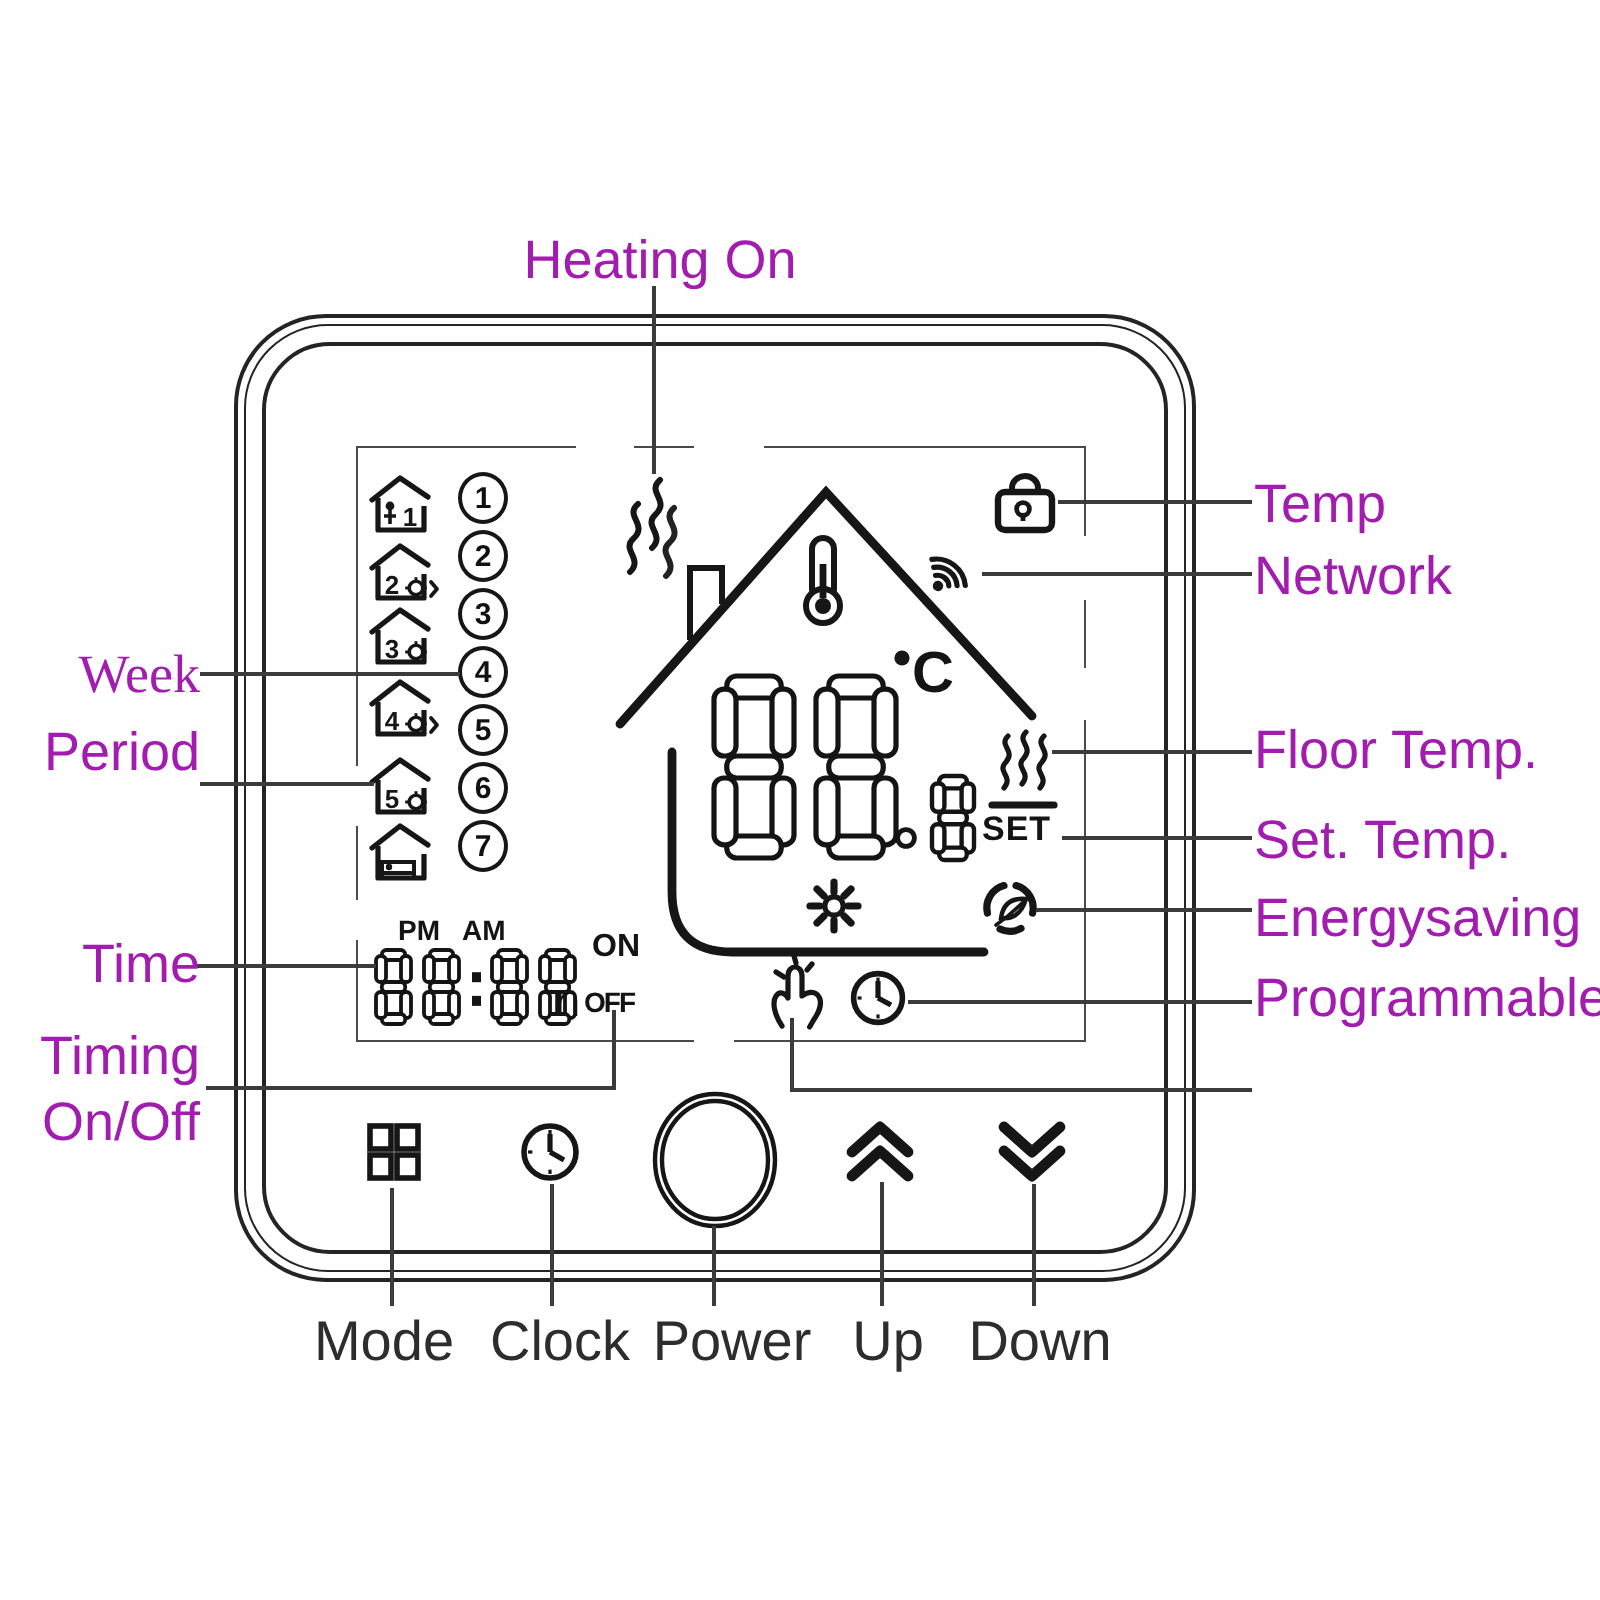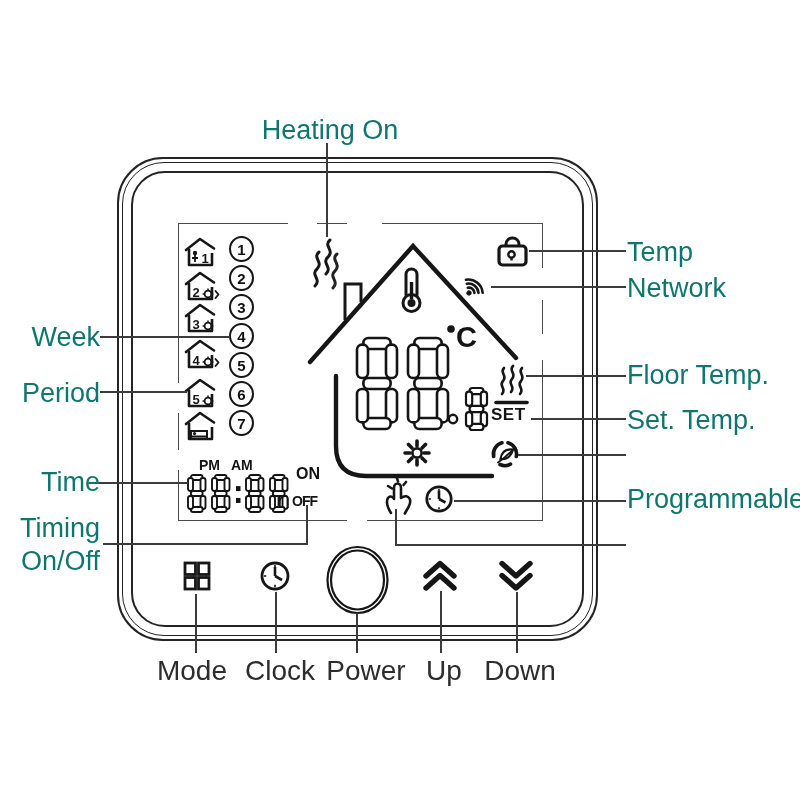--- a/index.html
+++ b/index.html
@@ -10,21 +10,21 @@
   .frame.f2{border-width:1.5px;border-radius:42px;}
   .frame.f3{border-width:2px;border-radius:34px;}
   
   .lcd{position:absolute;left:178px;top:223px;width:365px;height:298px;
        border:1.5px solid #4a4a4a;box-sizing:border-box;z-index:2;}
   .gap{position:absolute;background:#fff;z-index:3;}
   
   .hl{position:absolute;height:2px;background:#3b3b3b;z-index:6;}
   .vl{position:absolute;width:2px;background:#3b3b3b;z-index:6;}
   
-  .lbl{position:absolute;font-size:27px;line-height:1.15;color:#0f766e;z-index:7;white-space:nowrap;}
+  .lbl{position:absolute;font-size:27px;line-height:1.15;color:#a21caf;z-index:7;white-space:nowrap;}
   .lbl.r{text-align:right;width:100px;left:0;}
   .lbl.c{text-align:center;}
   .blbl{position:absolute;font-size:28px;color:#2d2d2d;text-align:center;width:140px;z-index:7;}
   
   .seg-txt{position:absolute;font-weight:bold;color:#141414;z-index:5;white-space:nowrap;}
   .overlay{position:absolute;left:0;top:0;z-index:4;}
   .digits{position:absolute;display:flex;align-items:flex-start;z-index:5;}
   .wk-col{position:absolute;left:229px;top:236px;display:flex;flex-direction:column;gap:3px;z-index:5;}
   .wk{width:25px;height:26px;border:2.5px solid #161616;border-radius:50%;box-sizing:border-box;
       display:flex;align-items:center;justify-content:center;font-weight:bold;font-size:15px;color:#111;}
@@ -42,29 +42,30 @@
   <div class="lcd"></div>
   <div class="gap" style="left:288px;top:221px;width:29px;height:6px;"></div>
   <div class="gap" style="left:347px;top:221px;width:35px;height:6px;"></div>
   <div class="gap" style="left:175px;top:383px;width:6px;height:30px;"></div>
   <div class="gap" style="left:175px;top:450px;width:6px;height:20px;"></div>
   <div class="gap" style="left:540px;top:268px;width:6px;height:32px;"></div>
   <div class="gap" style="left:540px;top:334px;width:6px;height:26px;"></div>
   <div class="gap" style="left:347px;top:518px;width:20px;height:6px;"></div>
 
   <div class="lbl c" style="left:230px;top:115px;width:200px;">Heating On</div>
-  <div class="lbl r" style="top:322px;">Week</div>
-  <div class="lbl r" style="top:378px;text-align:right;">Period</div>
+  <div class="lbl r" style="top:322px;font-family:Liberation Serif, serif;">Week</div>
+  <div class="lbl r" style="top:361px;text-align:right;">Period</div>
   <div class="lbl r" style="top:467px;">Time</div>
   <div class="lbl r" style="top:513px;">Timing</div>
   <div class="lbl r" style="top:546px;">On/Off</div>
   <div class="lbl" style="left:627px;top:237px;">Temp</div>
   <div class="lbl" style="left:627px;top:273px;">Network</div>
   <div class="lbl" style="left:627px;top:360px;">Floor Temp.</div>
   <div class="lbl" style="left:627px;top:405px;">Set. Temp.</div>
+  <div class="lbl" style="left:627px;top:444px;">Energysaving</div>
   <div class="lbl" style="left:627px;top:484px;">Programmable</div>
 
   <div class="blbl" style="left:122px;top:655px;">Mode</div>
   <div class="blbl" style="left:210px;top:655px;">Clock</div>
   <div class="blbl" style="left:296px;top:655px;">Power</div>
   <div class="blbl" style="left:374px;top:655px;">Up</div>
   <div class="blbl" style="left:450px;top:655px;">Down</div>
 
   <div class="vl" style="left:326px;top:143px;height:94px;"></div>
   <div class="hl" style="left:100px;top:336px;width:130px;"></div>

